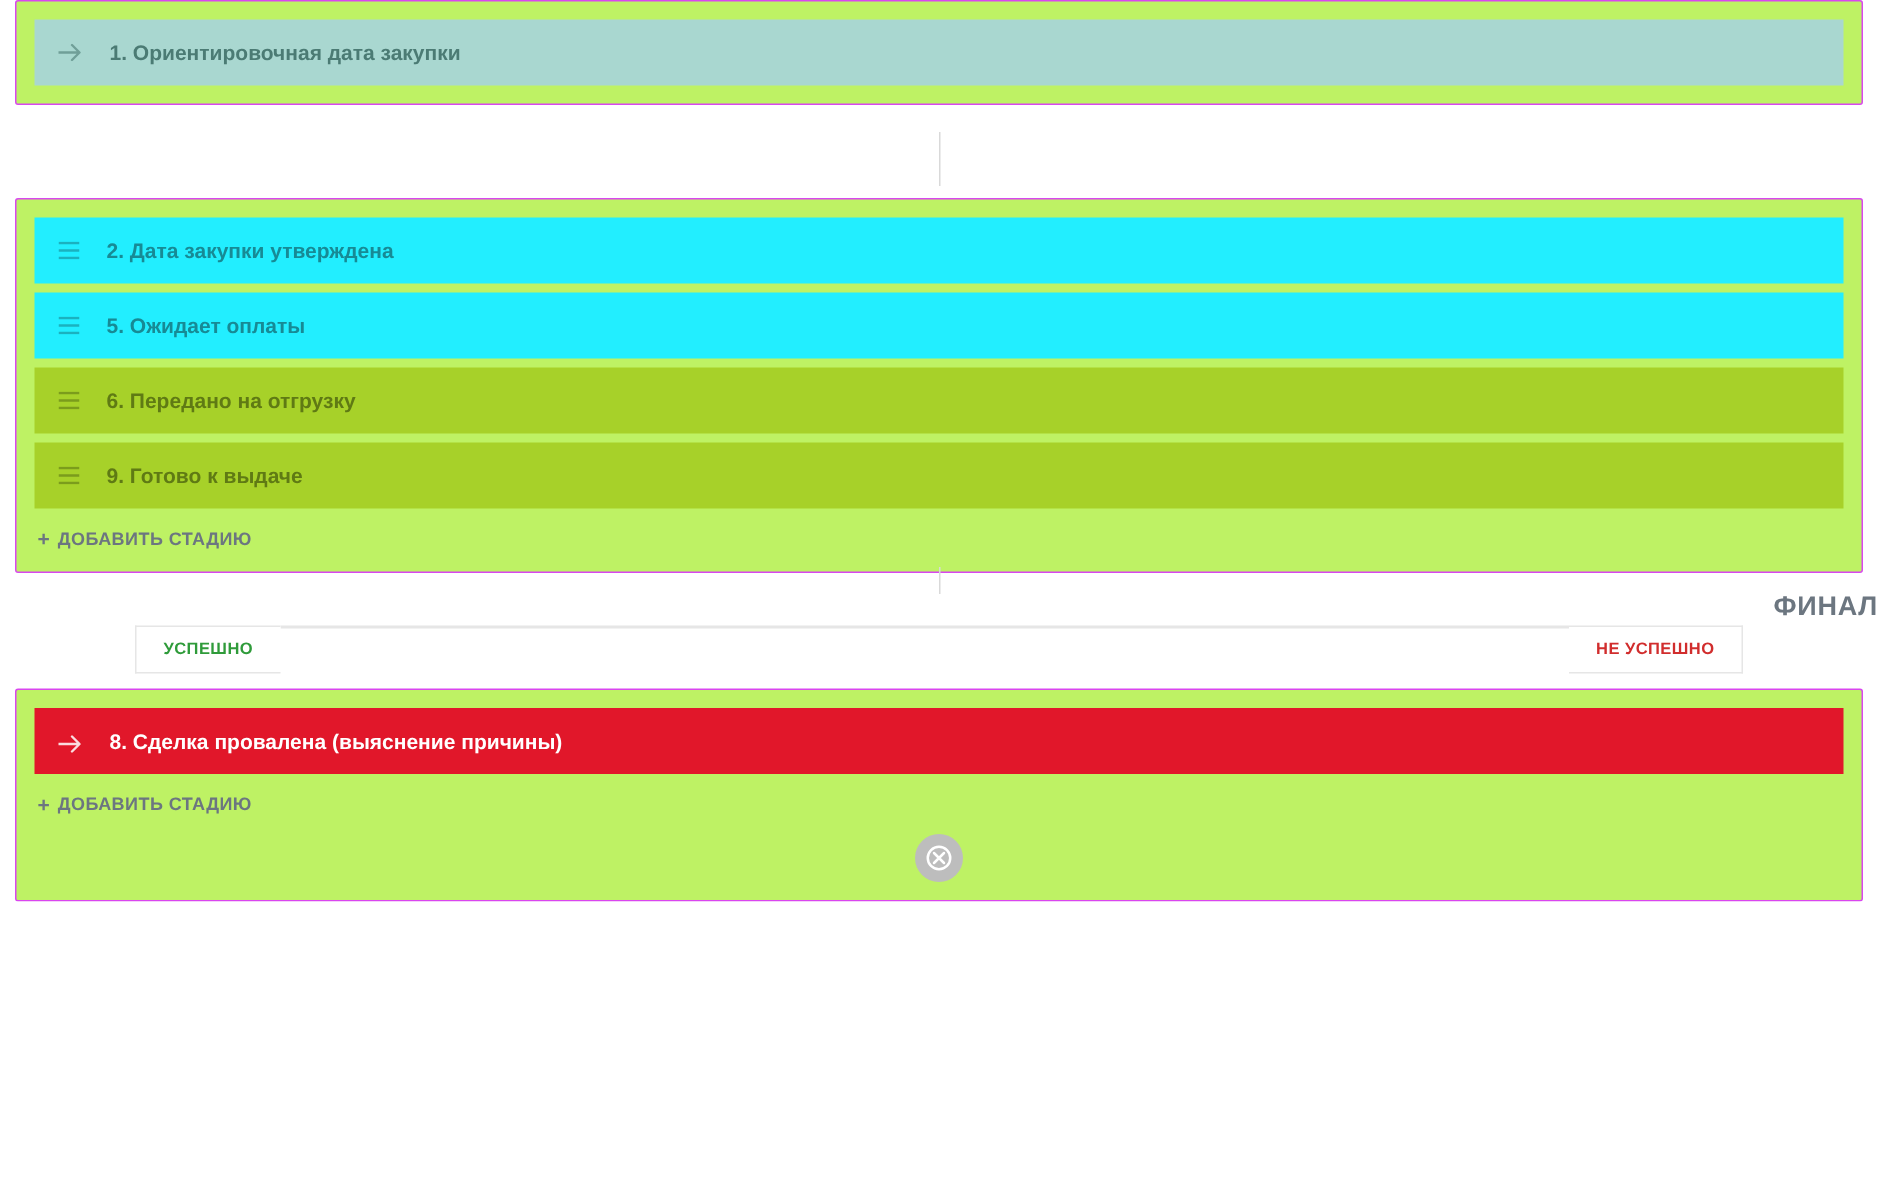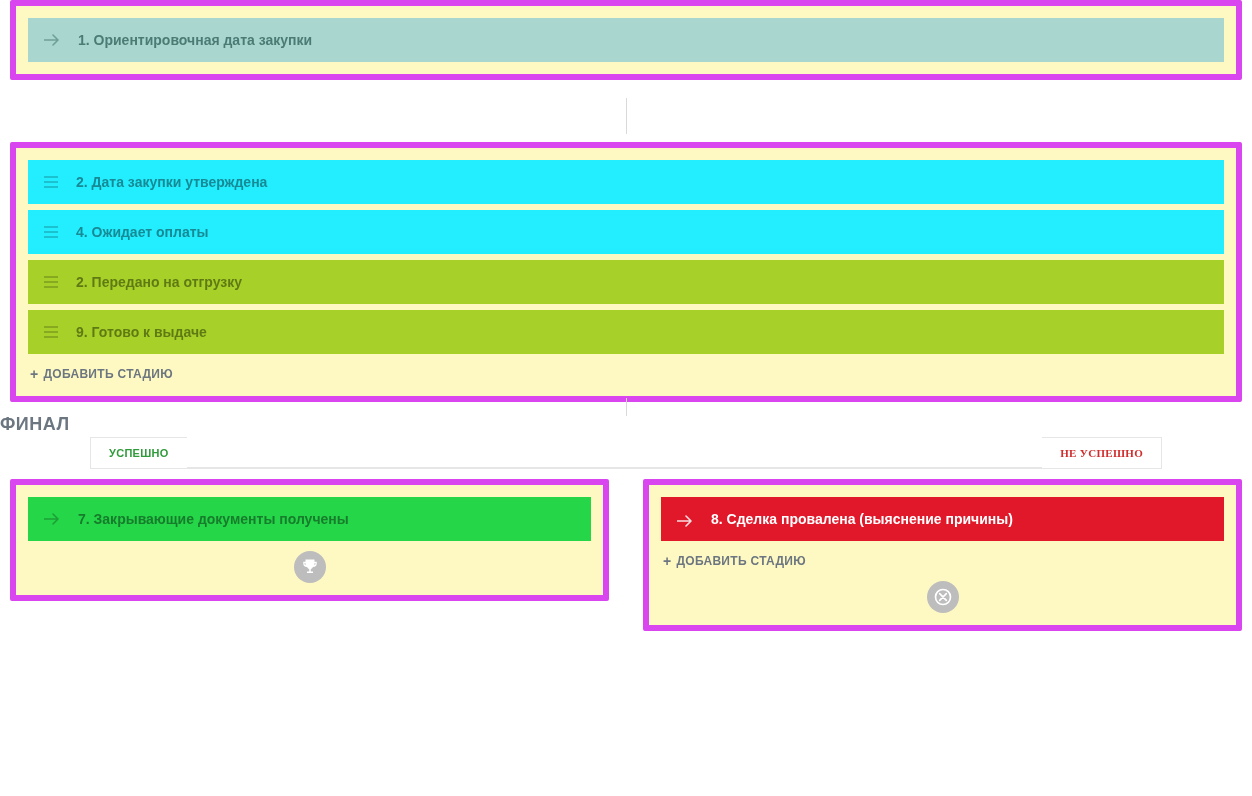--- a/index.html
+++ b/index.html
@@ -3,25 +3,25 @@
 <meta charset="utf-8">
 <style>
   * { box-sizing: border-box; margin: 0; padding: 0; }
   body {
     font-family: -apple-system, BlinkMacSystemFont, "Segoe UI", Arial, sans-serif;
     background: #fff;
     padding: 0;
     width: 1252px;
   }
   .panel {
-    border: 6px solid #d946ef;
+    border: 1px solid #d946ef;
     border-radius: 2px;
     margin: 0 10px;
     padding: 12px;
-    background: #fef9c3;
+    background: #bef264;
   }
   .stage {
     display: flex;
     align-items: center;
     padding: 14px 16px;
     margin-bottom: 6px;
     font-size: 14px;
     font-weight: 600;
   }
   .stage:last-child { margin-bottom: 0; }
@@ -39,48 +39,48 @@
     padding: 18px 0 8px 0;
     position: relative;
   }
   .vline {
     width: 1px;
     height: 36px;
     background: #d9d9d9;
     margin: 0 auto;
   }
   .final-heading {
-    text-align: left;
+    text-align: right;
     margin-top: -4px;
   }
   .final-heading .vline { height: 18px; }
   .final-title {
     font-size: 18px;
     font-weight: 700;
     color: #6c7680;
     letter-spacing: .5px;
     position: relative;
     top: -2px;
   }
   .tab-row {
     display: flex;
     margin: 0 90px 10px 90px;
-    align-items: flex-end;
+    align-items: flex-start;
   }
   .tab {
     border: 1px solid #e6e6e6;
     padding: 9px 18px;
     font-size: 11px;
     font-weight: 700;
     letter-spacing: .3px;
     position: relative;
     background: #fff;
   }
   .tab.success { color: #2f9b3a; border-right: none; }
-  .tab.fail { color: #d12d2d; border-left: none; font-family: Liberation Serif, serif; }
+  .tab.fail { color: #d12d2d; border-left: none; }
   .tab-spacer {
     flex: 1;
     border-top: 1px solid #e6e6e6;
     border-bottom: 1px solid #e6e6e6;
   }
   .lower {
     display: flex;
     gap: 34px;
     margin: 0 10px;
   }
@@ -146,29 +146,29 @@
           </svg>
         </span>
         <span>2. Дата закупки утверждена</span>
       </div>
       <div class="stage c-cyan">
         <span class="stage-icon">
           <svg width="14" height="12" viewBox="0 0 14 12">
             <path d="M0 1h14M0 6h14M0 11h14" stroke="currentColor" stroke-width="1.6"></path>
           </svg>
         </span>
-        <span>4. Ожидает оплаты</span>
+        <span>5. Ожидает оплаты</span>
       </div>
       <div class="stage c-lime">
         <span class="stage-icon">
           <svg width="14" height="12" viewBox="0 0 14 12">
             <path d="M0 1h14M0 6h14M0 11h14" stroke="currentColor" stroke-width="1.6"></path>
           </svg>
         </span>
-        <span>2. Передано на отгрузку</span>
+        <span>6. Передано на отгрузку</span>
       </div>
       <div class="stage c-lime">
         <span class="stage-icon">
           <svg width="14" height="12" viewBox="0 0 14 12">
             <path d="M0 1h14M0 6h14M0 11h14" stroke="currentColor" stroke-width="1.6"></path>
           </svg>
         </span>
         <span>9. Готово к выдаче</span>
       </div>
     </div>
@@ -187,39 +187,20 @@
   <div class="tab success">
     <span>УСПЕШНО</span>
   </div>
   <div class="tab-spacer"></div>
   <div class="tab fail">
     <span>НЕ УСПЕШНО</span>
   </div>
 </div>
 
 <div class="lower">
-  <div class="col">
-    <div class="panel">
-      <div id="success-stages">
-          <div class="stage c-green">
-            <span class="stage-icon">
-              <svg width="16" height="12" viewBox="0 0 16 12">
-                <path d="M0 6h13M9 1l5 5-5 5" stroke="currentColor" stroke-width="1.6" fill="none" stroke-linecap="round" stroke-linejoin="round"></path>
-              </svg>
-            </span>
-            <span>7. Закрывающие документы получены</span>
-          </div>
-        </div>
-      <div class="circle-badge">
-        <svg width="18" height="18" viewBox="0 0 24 24">
-            <path fill="#fff" d="M6 2h12v3h3v2a5 5 0 0 1-5 5 6 6 0 0 1-3 3v3h3v2H8v-2h3v-3a6 6 0 0 1-3-3 5 5 0 0 1-5-5V5h3V2zm0 5H4.5A3.5 3.5 0 0 0 6 9.7V7zm12 0v2.7A3.5 3.5 0 0 0 19.5 7H18z"></path>
-          </svg>
-      </div>
-    </div>
-  </div>
   <div class="col">
     <div class="panel">
       <div id="fail-stages">
           <div class="stage c-red">
             <span class="stage-icon">
               <svg width="16" height="12" viewBox="0 0 16 12">
                 <path d="M0 6h13M9 1l5 5-5 5" stroke="currentColor" stroke-width="1.6" fill="none" stroke-linecap="round" stroke-linejoin="round"></path>
               </svg>
             </span>
             <span>8. Сделка провалена (выяснение причины)</span>

